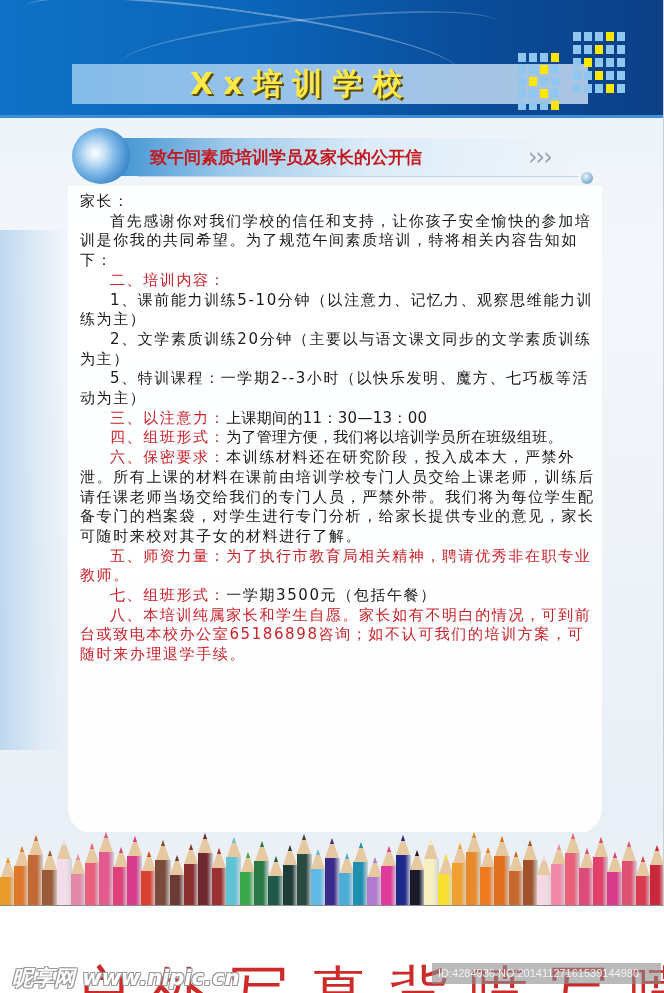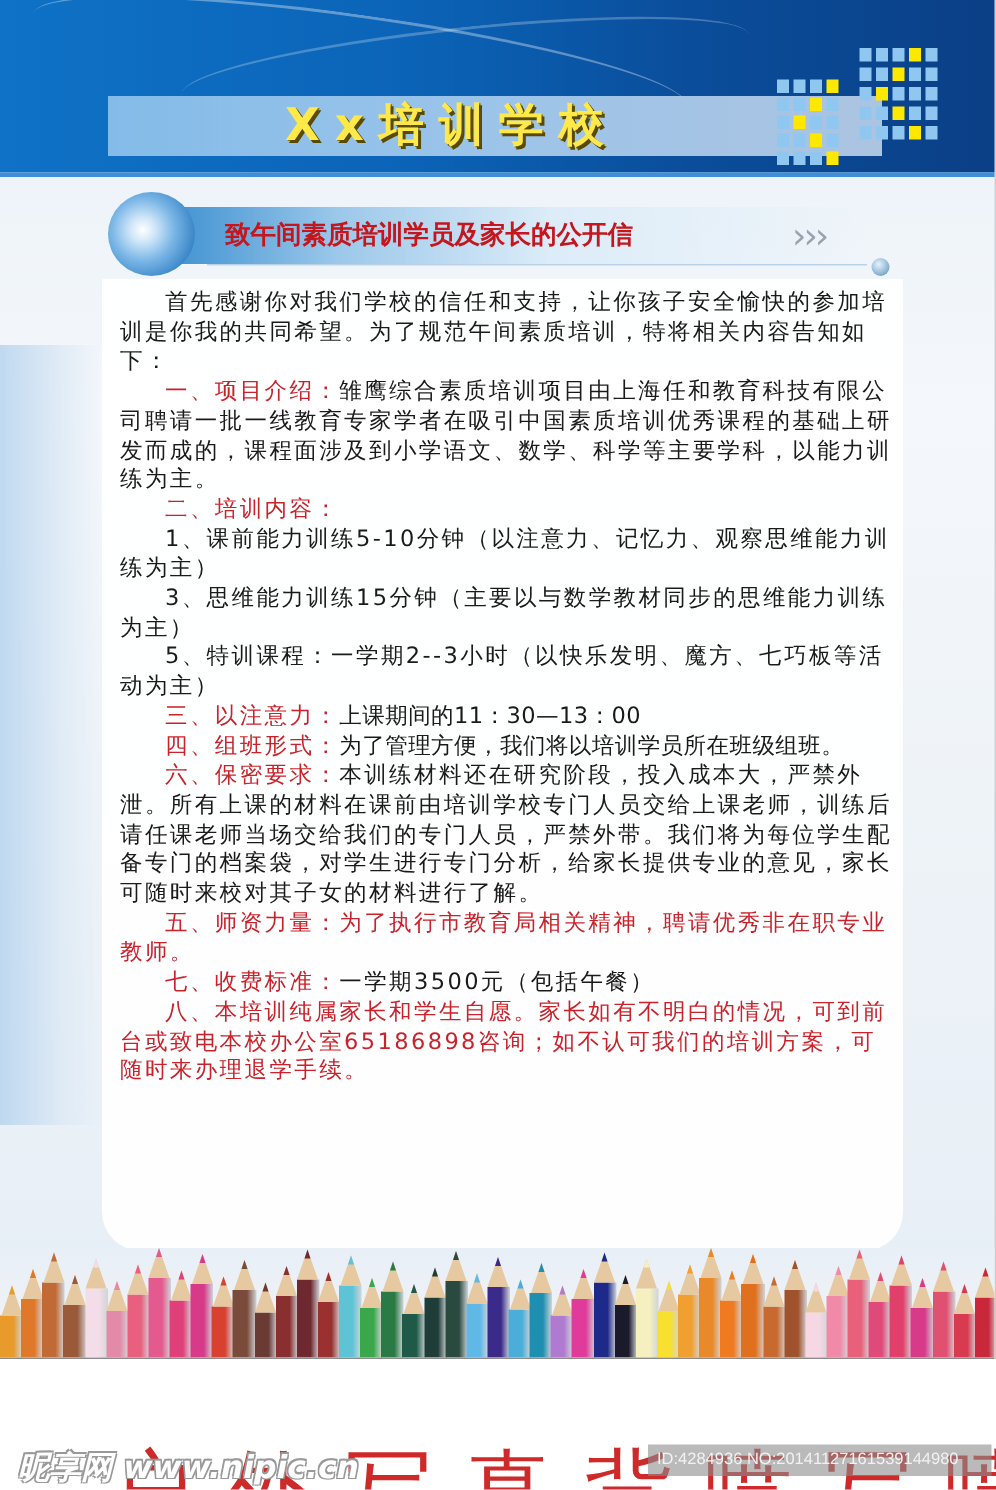--- a/index.html
+++ b/index.html
@@ -127,38 +127,38 @@
   <div class="banner">
     <div class="banner-bar"></div>
     <div class="banner-line"></div>
     <div class="sphere"></div>
     <div class="banner-text">致午间素质培训学员及家长的公开信</div>
     <div class="chev">›››</div>
     <div class="dot"></div>
   </div>
 
   <div class="letter">
+    <p>家长：</p>
     <p class="ind">首先感谢你对我们学校的信任和支持，让你孩子安全愉快的参加培训是你我的共同希望。为了规范午间素质培训，特将相关内容告知如下：</p>
 
-    <p class="ind"><span class="red">一、项目介绍：</span><span>雏鹰综合素质培训项目由上海任和教育科技有限公司聘请一批一线教育专家学者在吸引中国素质培训优秀课程的基础上研发而成的，课程面涉及到小学语文、数学、科学等主要学科，以能力训练为主。</span></p>
 
     <p class="ind"><span class="red">二、培训内容：</span></p>
     <p class="ind">1、课前能力训练5-10分钟（以注意力、记忆力、观察思维能力训练为主）</p>
-    <p class="ind">3、思维能力训练15分钟（主要以与数学教材同步的思维能力训练为主）</p>
+    <p class="ind">2、文学素质训练20分钟（主要以与语文课文同步的文学素质训练为主）</p>
     <p class="ind">5、特训课程：一学期2--3小时（以快乐发明、魔方、七巧板等活动为主）</p>
 
     <p class="ind"><span class="red">三、以注意力：</span><span style="letter-spacing:0.3px;">上课期间的11：30—13：00</span></p>
 
     <p class="ind"><span class="red">四、组班形式：</span><span style="letter-spacing:0.3px;">为了管理方便，我们将以培训学员所在班级组班。</span></p>
 
     <p class="ind"><span class="red">六、保密要求：</span><span>本训练材料还在研究阶段，投入成本大，严禁外泄。所有上课的材料在课前由培训学校专门人员交给上课老师，训练后请任课老师当场交给我们的专门人员，严禁外带。我们将为每位学生配备专门的档案袋，对学生进行专门分析，给家长提供专业的意见，家长可随时来校对其子女的材料进行了解。</span></p>
 
     <p class="ind red"><span>五、师资力量：</span><span>为了执行市教育局相关精神，聘请优秀非在职专业教师。</span></p>
 
-    <p class="ind"><span class="red">七、收费标准：</span><span>一学期3500元（包括午餐）</span></p>
+    <p class="ind"><span class="red">七、组班形式：</span><span>一学期3500元（包括午餐）</span></p>
 
     <p class="ind red"><span>八、</span><span>本培训纯属家长和学生自愿。家长如有不明白的情况，可到前台或致电本校办公室65186898咨询；如不认可我们的培训方案，可随时来办理退学手续。</span></p>
   </div>
 
   <div class="pencils" id="pencils">
       <div class="pencil" style="left: 0px; width: 15.1277px;">
         <div class="tip" style="border-left-width: 7.06383px; border-right-width: 7.06383px;">
           <div style="position: absolute; top: 0px; left: 50%; transform: translateX(-50%); width: 0px; height: 0px; border-left: 2px solid transparent; border-right: 2px solid transparent; border-bottom: 6px solid rgb(232, 154, 42);"></div>
         </div>
         <div class="body" style="width: 15.1277px; height: 28px; background: linear-gradient(90deg, rgb(232, 154, 42) 0%, rgb(232, 154, 42) 60%, rgba(0, 0, 0, 0.12) 100%);"></div>

